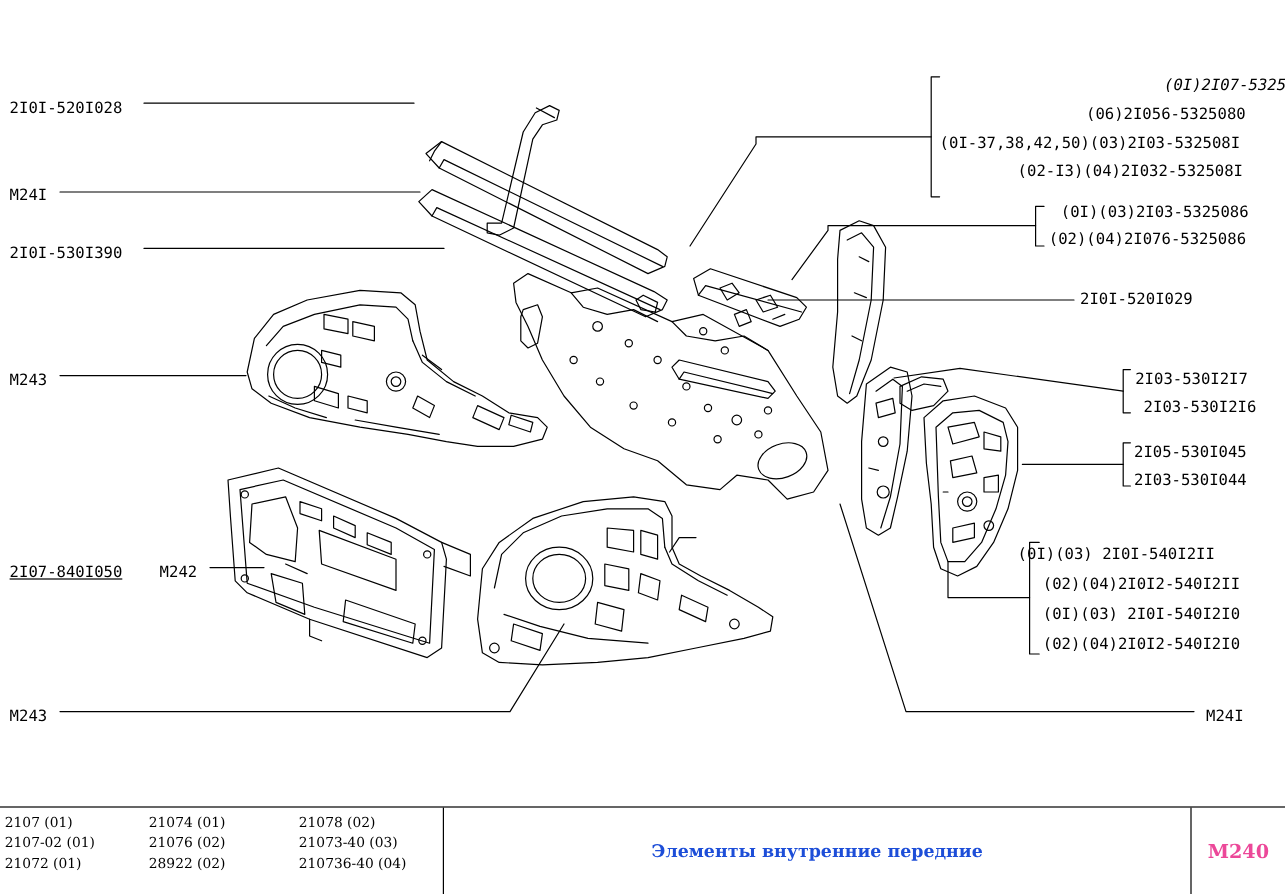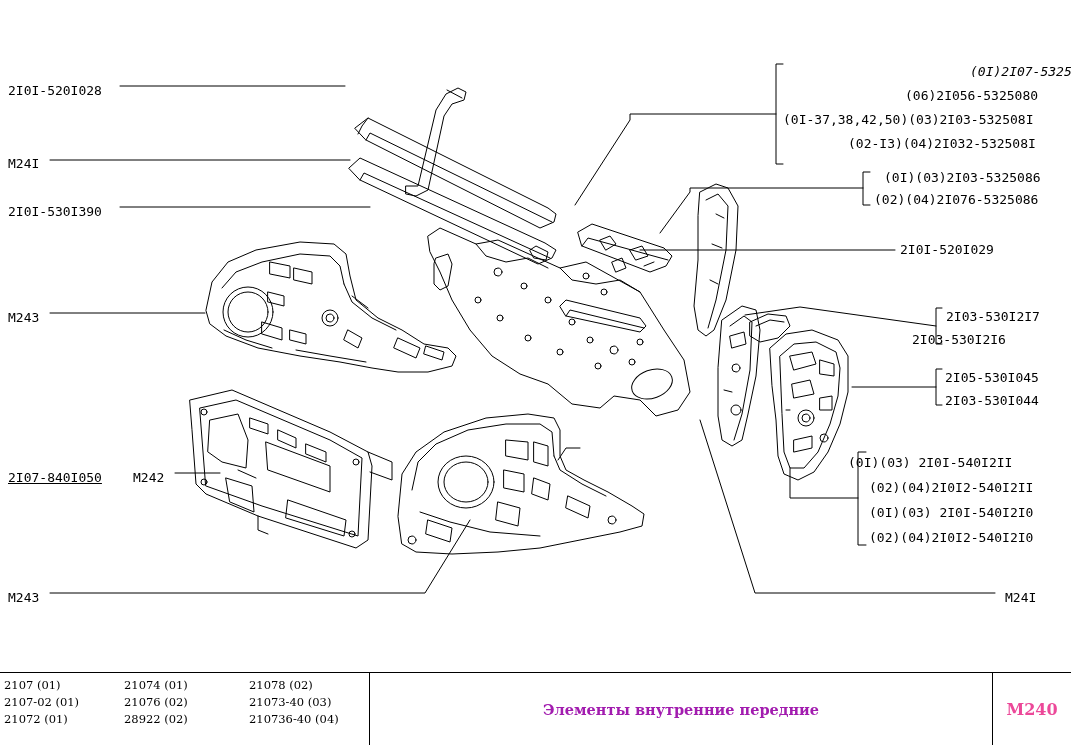--- a/index.html
+++ b/index.html
@@ -73,21 +73,21 @@
     width: 623px;
     height: 73px;
     border-right: 1.5px solid #000;
     box-sizing: border-box;
     display: flex;
     align-items: center;
     justify-content: center;
     font-family: "DejaVu Serif", serif;
     font-weight: bold;
     font-size: 14.5px;
-    color: #a21caf;
+    color: #1d4ed8;
   }
   .footer-code {
     position: absolute;
     left: 993px;
     top: 0;
     width: 78px;
     height: 73px;
     box-sizing: border-box;
     display: flex;
     align-items: center;
@@ -295,21 +295,21 @@
   <div class="lbl" style="left:8px; top:590px;">M243</div>
 
   <div class="lbl" style="left:970px; top:64px;font-style:italic;">(0I)2I07-5325080</div>
   <div class="lbl" style="left:905px; top:88px;">(06)2I056-5325080</div>
   <div class="lbl" style="left:783px; top:112px;">(0I-37,38,42,50)(03)2I03-532508I</div>
   <div class="lbl" style="left:848px; top:136px;">(02-I3)(04)2I032-532508I</div>
   <div class="lbl" style="left:884px; top:170px;">(0I)(03)2I03-5325086</div>
   <div class="lbl" style="left:874px; top:192px;">(02)(04)2I076-5325086</div>
   <div class="lbl" style="left:900px; top:242px;">2I0I-520I029</div>
   <div class="lbl" style="left:946px; top:309px;">2I03-530I2I7</div>
-  <div class="lbl" style="left:912px; top:332px;text-align:center;">2I03-530I2I6</div>
+  <div class="lbl" style="left:953px; top:332px;text-align:center;">2I03-530I2I6</div>
   <div class="lbl" style="left:945px; top:370px;">2I05-530I045</div>
   <div class="lbl" style="left:945px; top:393px;">2I03-530I044</div>
   <div class="lbl" style="left:848px; top:455px;">(0I)(03) 2I0I-540I2II</div>
   <div class="lbl" style="left:869px; top:480px;">(02)(04)2I0I2-540I2II</div>
   <div class="lbl" style="left:869px; top:505px;">(0I)(03) 2I0I-540I2I0</div>
   <div class="lbl" style="left:869px; top:530px;">(02)(04)2I0I2-540I2I0</div>
   <div class="lbl" style="left:1005px; top:590px;">M24I</div>
 
   <div class="footer">
     <div class="footer-codes">

